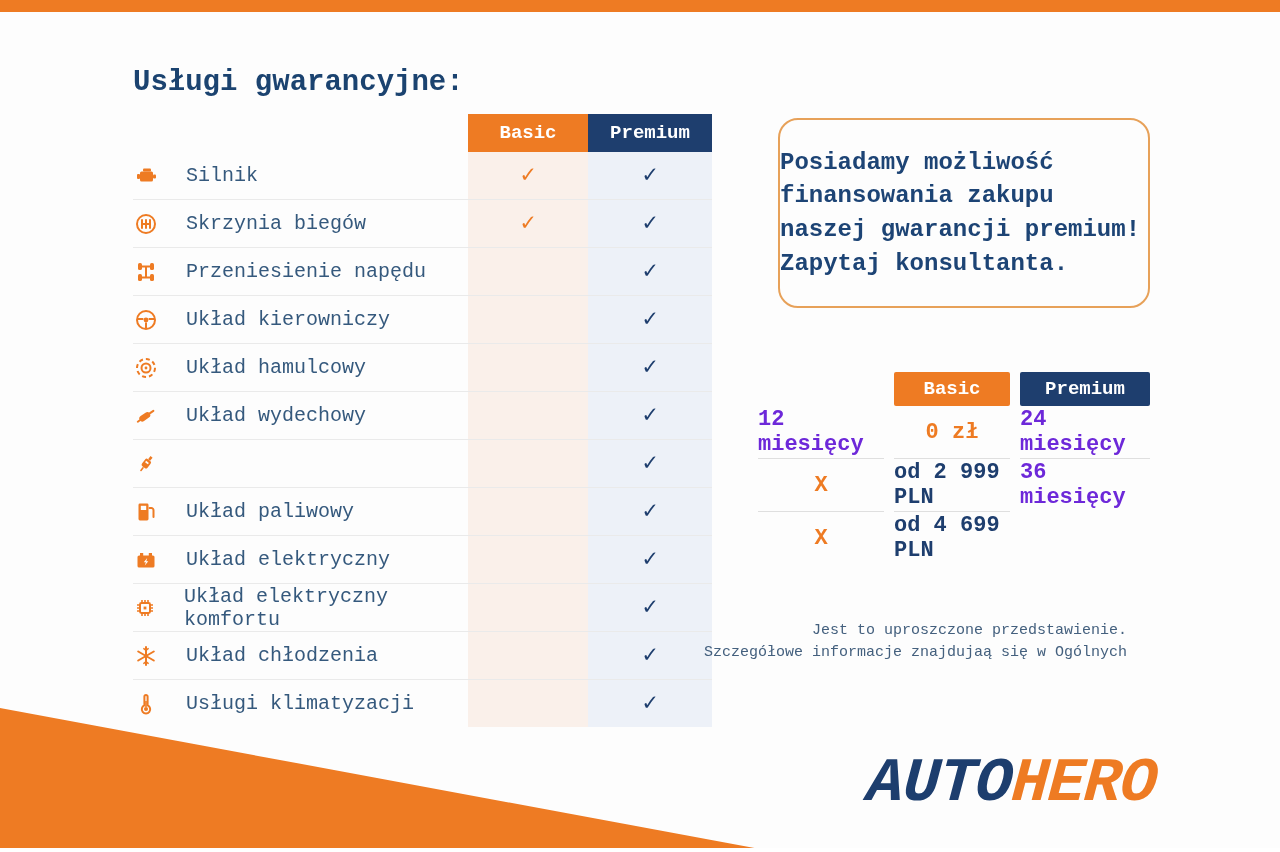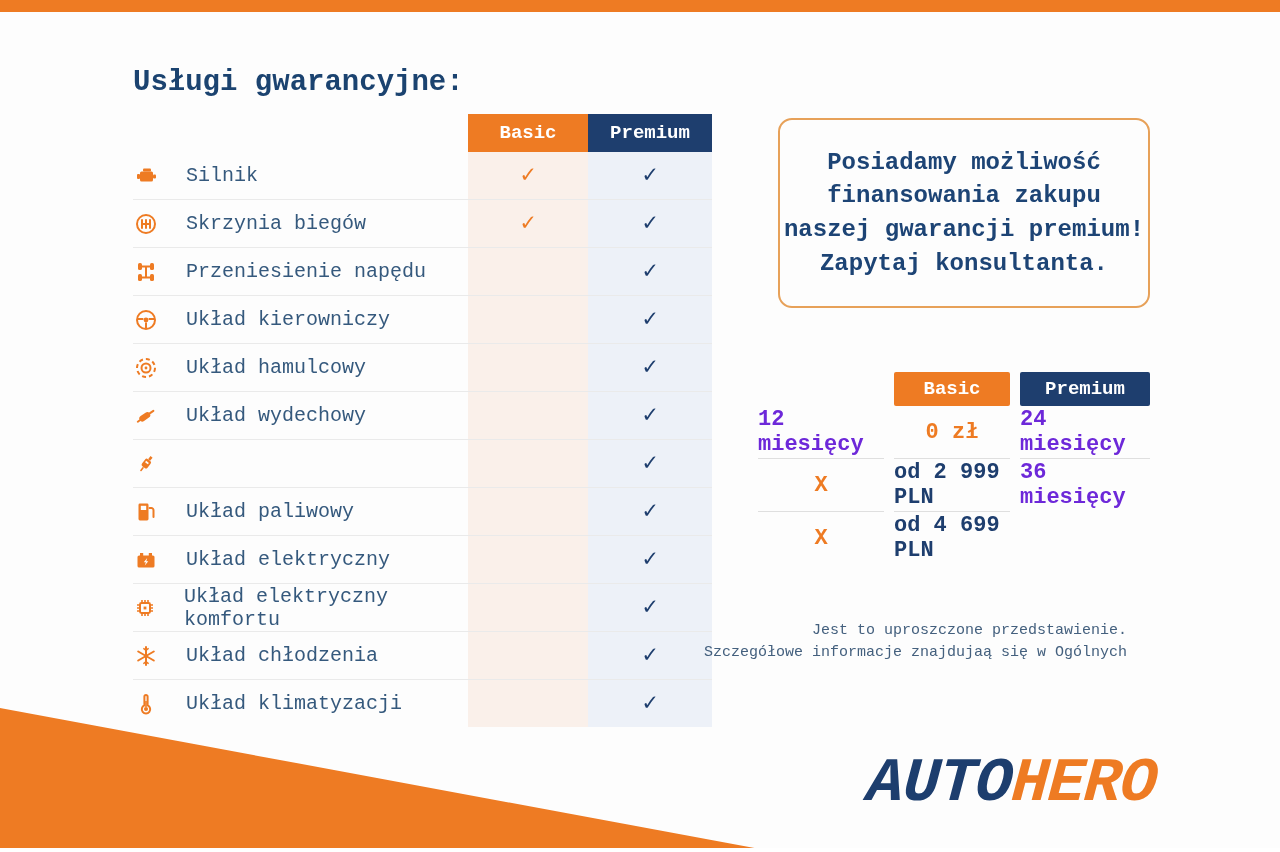--- a/index.html
+++ b/index.html
@@ -22,22 +22,22 @@
   .cell-label{width:335px;display:flex;align-items:center;gap:8px;}
   .icon-wrap{width:26px;display:flex;align-items:center;justify-content:center;margin-right:19px;}
   .feat-label{font-size:20px;color:#35597D;}
   .cell-basic{width:120px;background:#FAF0EA;display:flex;align-items:center;justify-content:center;}
   .cell-premium{width:124px;background:#EDF1F8;display:flex;align-items:center;justify-content:center;}
   .chk{font-size:24px;font-weight:bold;line-height:1;}
   .chk.orange{color:#EE7B23;}
   .chk.navy{color:#1E3E6E;}
   
   .info-box{position:absolute;left:778px;top:118px;width:372px;height:190px;box-sizing:border-box;
-            border:2px solid #E7A159;border-radius:14px;display:flex;flex-direction:column;
-            align-items:center;justify-content:center;background:#fdfdfd;}
+            border:2px solid #E7A159;border-radius:20px;display:flex;flex-direction:column;
+            align-items:flex-start;justify-content:center;background:#fdfdfd;}
   .info-line{font-size:24px;font-weight:bold;color:#1D4475;line-height:1.4;text-align:center;}
   .pricing{position:absolute;left:758px;top:372px;display:grid;
            grid-template-columns:126px 116px 130px;column-gap:10px;}
   .phead{height:34px;display:flex;align-items:center;justify-content:center;color:#fff;
          font-size:19px;font-weight:bold;border-radius:2px;}
   .phead.basic{background:#EE7B23;}
   .phead.premium{background:#1E3E6E;}
   .pcell{height:52px;display:flex;align-items:center;font-size:22px;font-weight:bold;}
   .pterm{justify-content:flex-end;color:#6d28d9;padding-right:4px;}
   .pbasic{justify-content:center;color:#EE7B23;}
@@ -272,21 +272,21 @@
 
     <div class="wrow">
       <div class="cell-label">
         <span class="icon-wrap">
           <svg class="ic" width="24" height="24" viewBox="0 0 24 24" fill="none" stroke="#EE7B23" stroke-width="2">
             <path d="M10.4 4.6a1.6 1.6 0 0 1 3.2 0V13.4a4.2 4.2 0 1 1-3.2 0Z"></path>
             <circle cx="12" cy="17" r="2" fill="#EE7B23" stroke="none"></circle>
               <path d="M12 15V9" stroke-width="1.6"></path>
           </svg>
           </span>
-        <span class="feat-label">Układ klimatyzacji</span>
+        <span class="feat-label">Usługi klimatyzacji</span>
       </div>
       <div class="cell-basic"></div>
       <div class="cell-premium">
           <span class="chk navy">✓</span>
         </div>
     </div>
   </div>
 
   <div class="info-box">
     <div class="info-line">Posiadamy możliwość</div>

